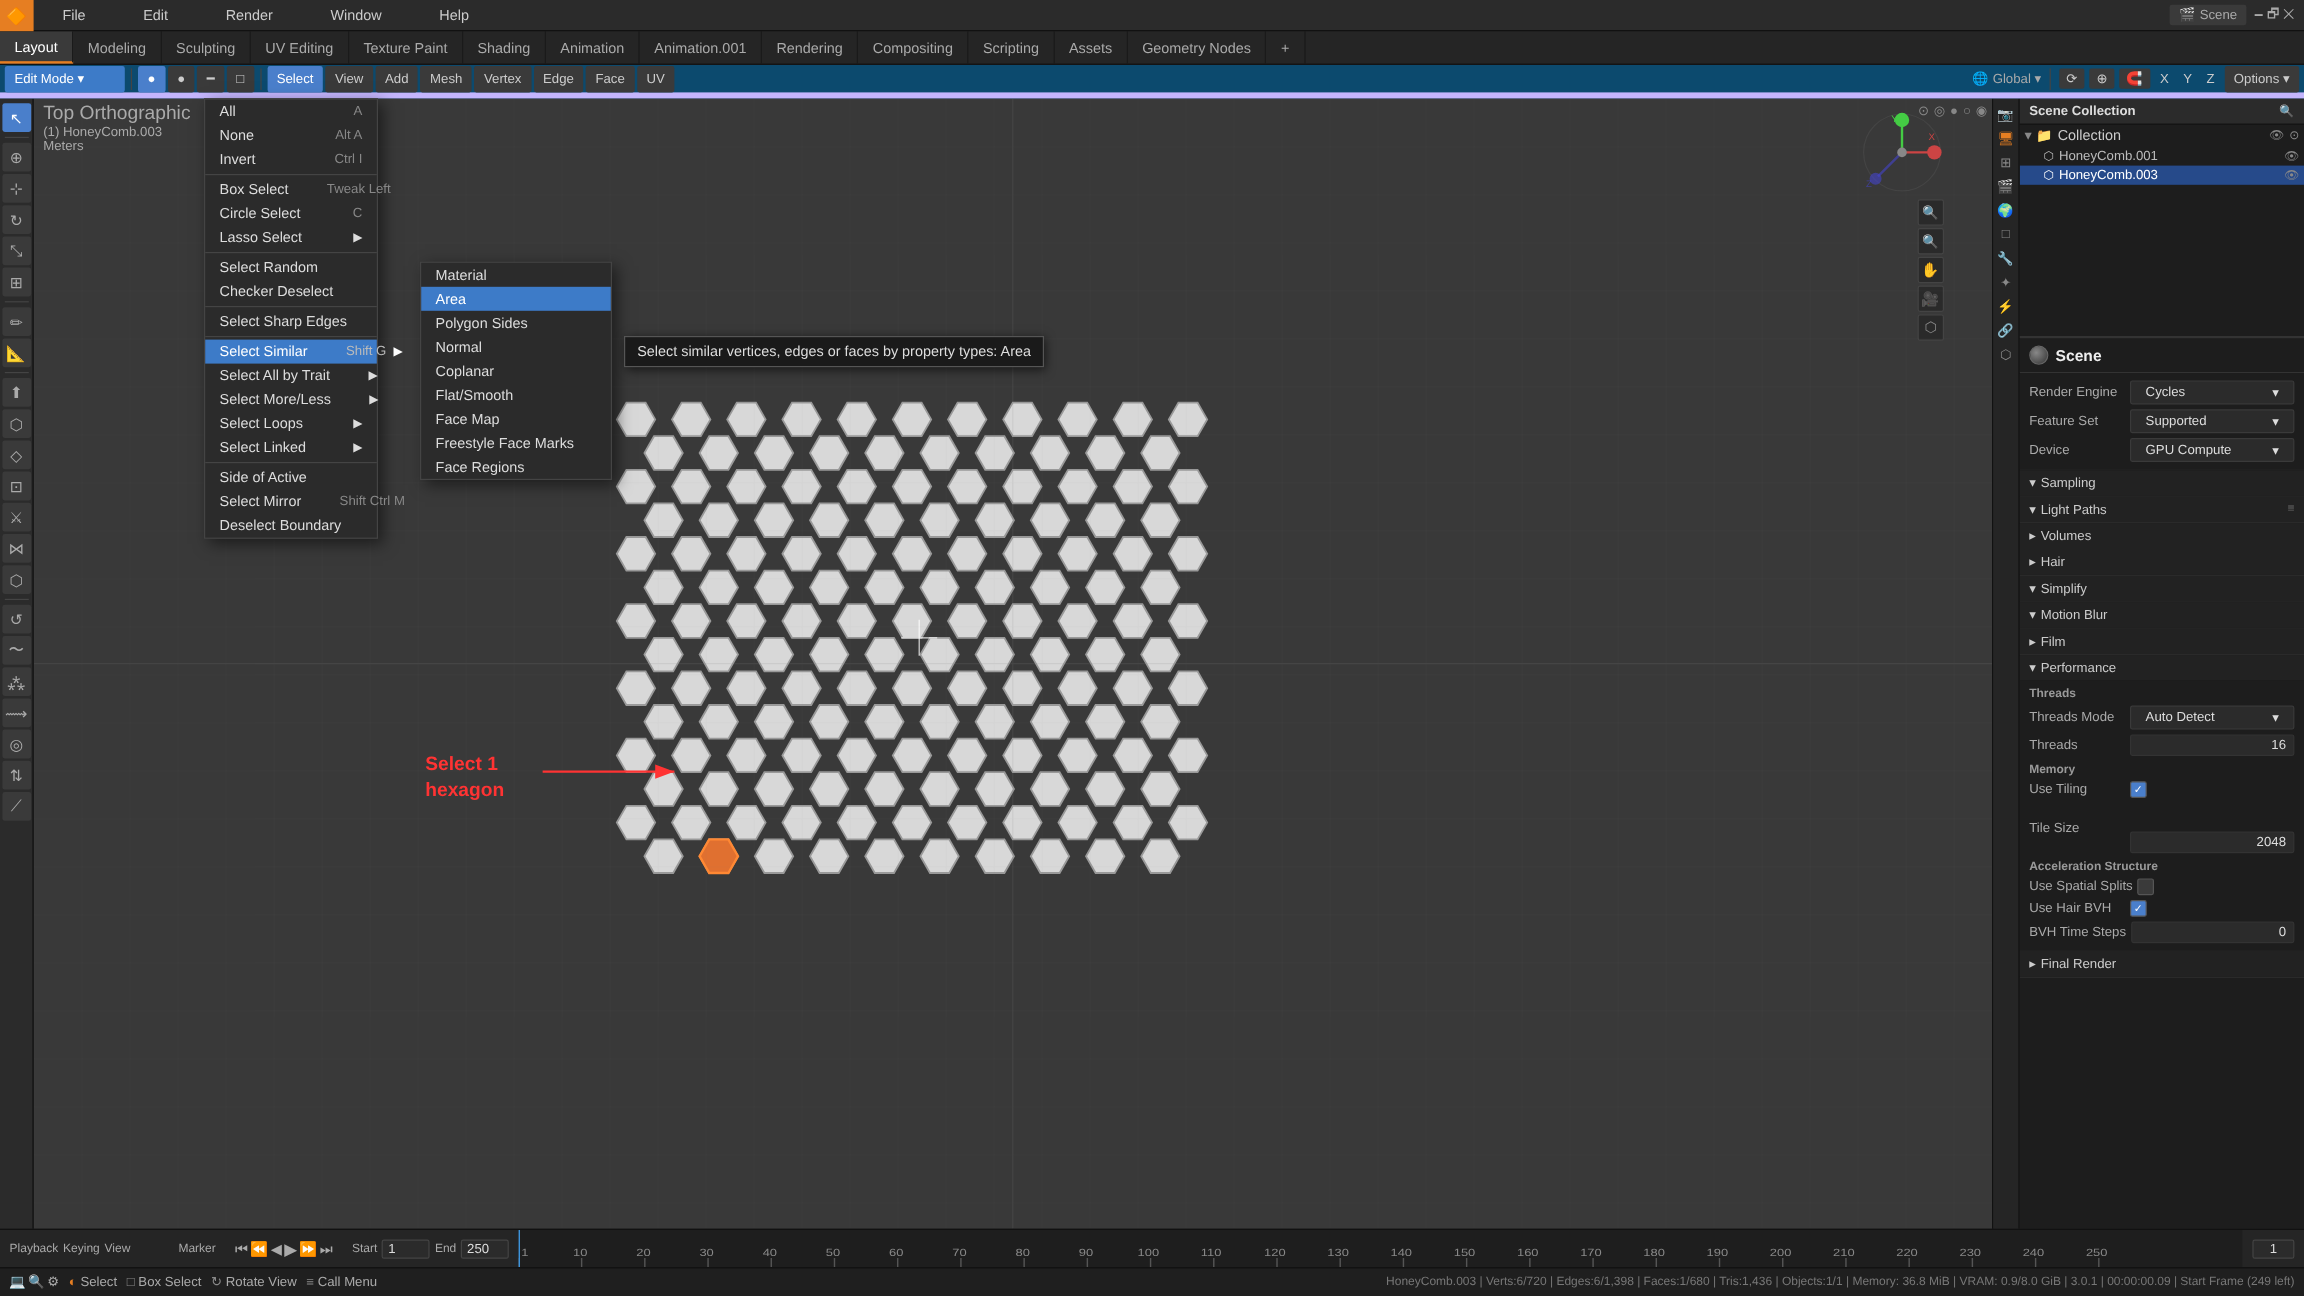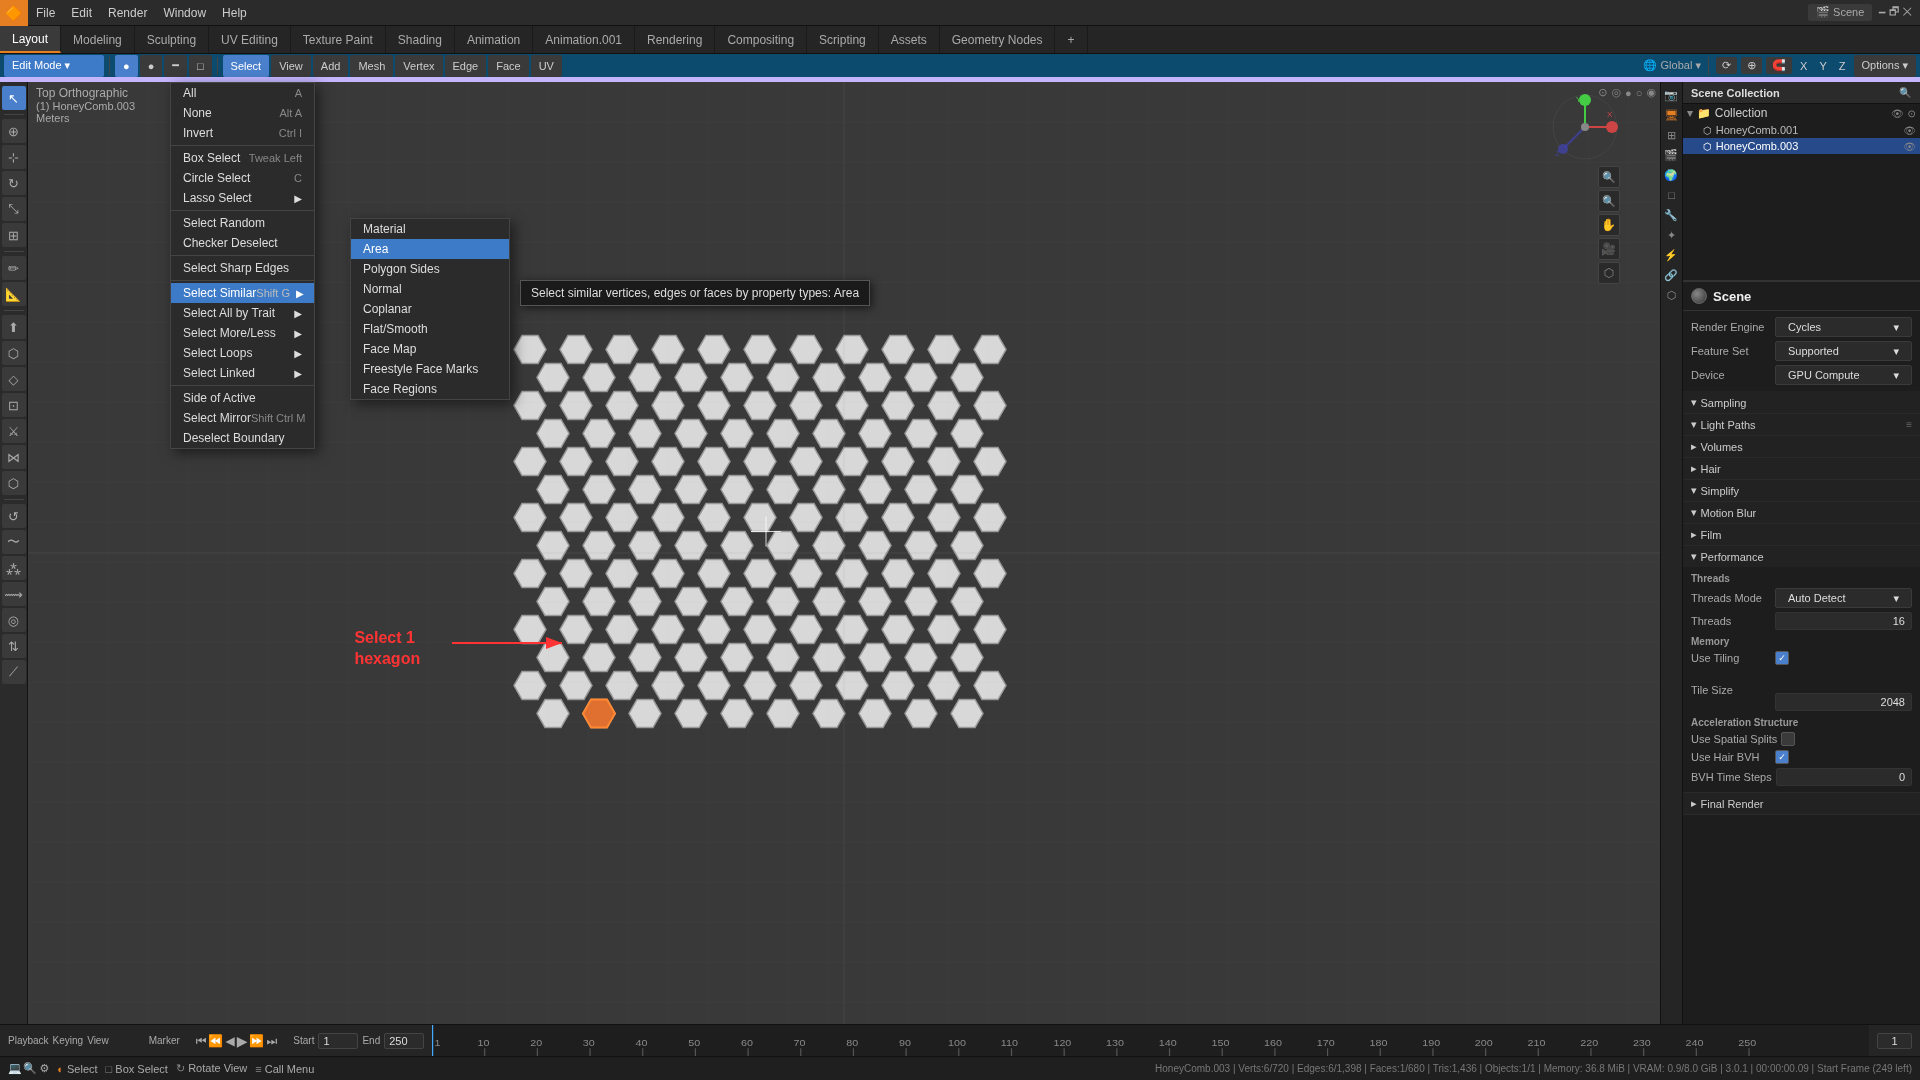--- a/index.html
+++ b/index.html
@@ -21,21 +21,21 @@
       background: #2b2b2b;
       display: flex;
       align-items: center;
       border-bottom: 1px solid #111;
       position: absolute;
       top: 0;
       left: 0;
       z-index: 100;
     }
     .top-menubar .menu-item {
-      padding: 2px 8px;
+      padding: 2px 24px;
       color: #ccc;
       cursor: pointer;
       font-size: 12px;
       height: 100%;
       display: flex;
       align-items: center;
       text-align: right;
     }
     .top-menubar .logo {
       width: 28px;
@@ -161,20 +161,21 @@
     }
     .menu-item-entry {
       padding: 3px 12px;
       cursor: pointer;
       font-size: 12px;
       color: #ddd;
       display: flex;
       justify-content: space-between;
       align-items: center;
       white-space: nowrap;
+      gap: 32px;
     }
     .menu-item-entry.highlighted { background: #3d7bc8; color: #fff; }
     .menu-item-entry .shortcut { color: #888; font-size: 11px; }
     .menu-item-entry.highlighted .shortcut { color: #bbb; }
     .menu-separator { height: 1px; background: #444; margin: 2px 0; }
     .menu-submenu-arrow { font-size: 10px; }
 
     
     .similar-submenu {
       position: absolute;
@@ -485,21 +486,21 @@
   <button class="tool-btn" title="Shrink">◎</button>
   <button class="tool-btn" title="Push/Pull">⇅</button>
   <button class="tool-btn" title="Shear">⟋</button>
 </div>
 
 <div style="position:absolute;top:82px;left:28px;right:0;bottom:56px;display:flex;">
 
   <div class="viewport">
 
     <div class="viewport-info">
-      <div style="font-size:12px;color:#aaa;">Top Orthographic</div>
+      <div style="font-size:16px;color:#aaa;">Top Orthographic</div>
       <div style="font-size:11px;color:#aaa;">(1) HoneyComb.003</div>
       <div style="font-size:11px;color:#aaa;">Meters</div>
     </div>
 
     <div style="position:absolute;top:4px;right:4px;display:flex;gap:4px;">
       <button style="background:none;border:none;color:#888;cursor:pointer;font-size:11px;">⊙</button>
       <button style="background:none;border:none;color:#888;cursor:pointer;font-size:11px;">◎</button>
       <button style="background:none;border:none;color:#888;cursor:pointer;font-size:11px;">●</button>
       <button style="background:none;border:none;color:#888;cursor:pointer;font-size:11px;">○</button>
       <button style="background:none;border:none;color:#888;cursor:pointer;font-size:11px;">◉</button>

